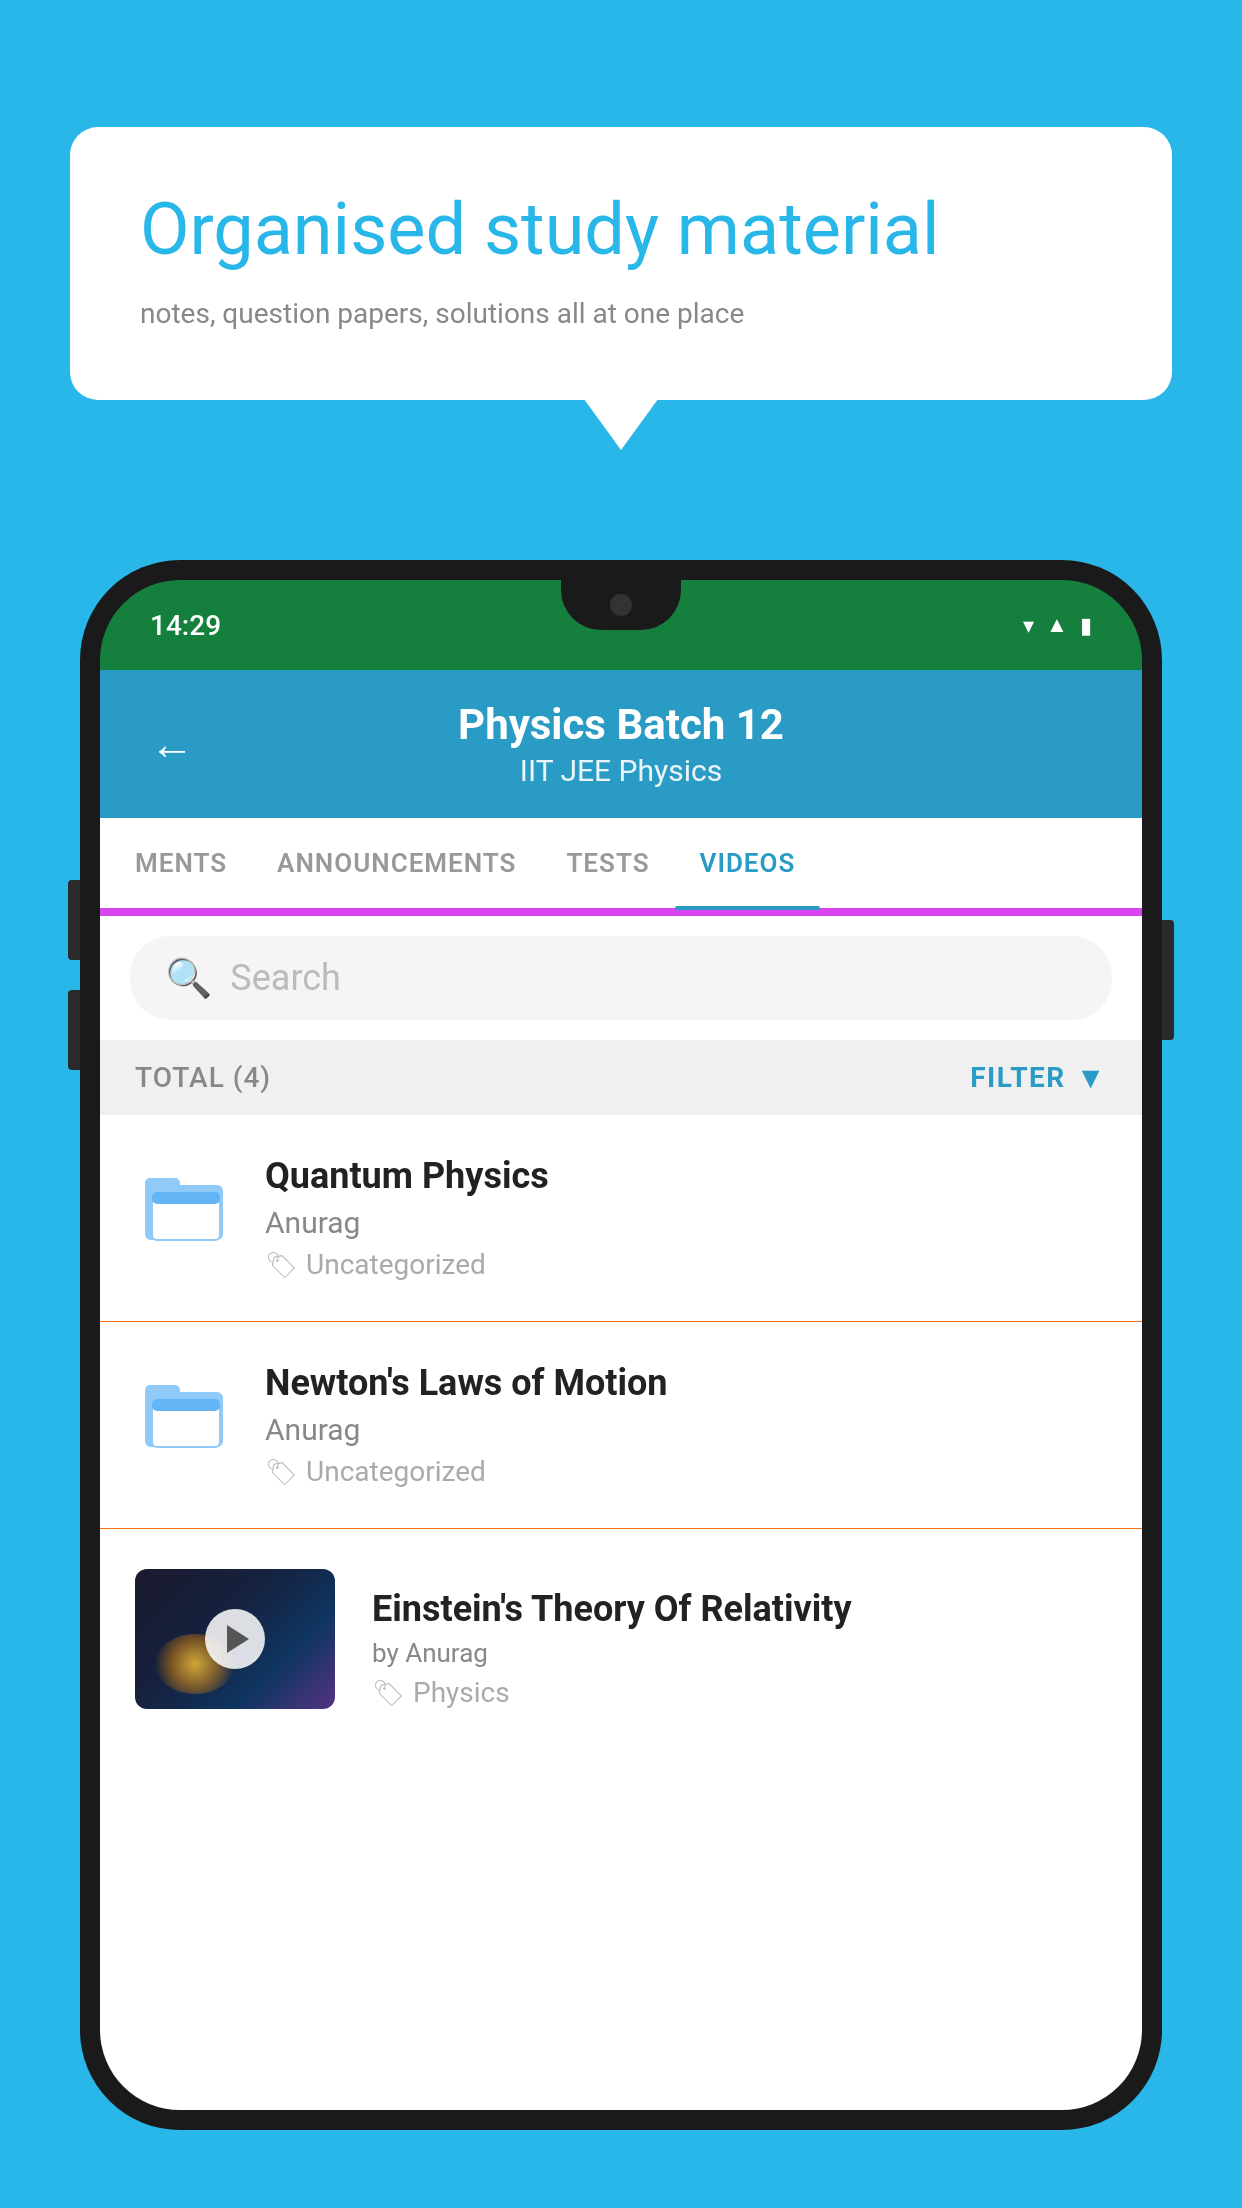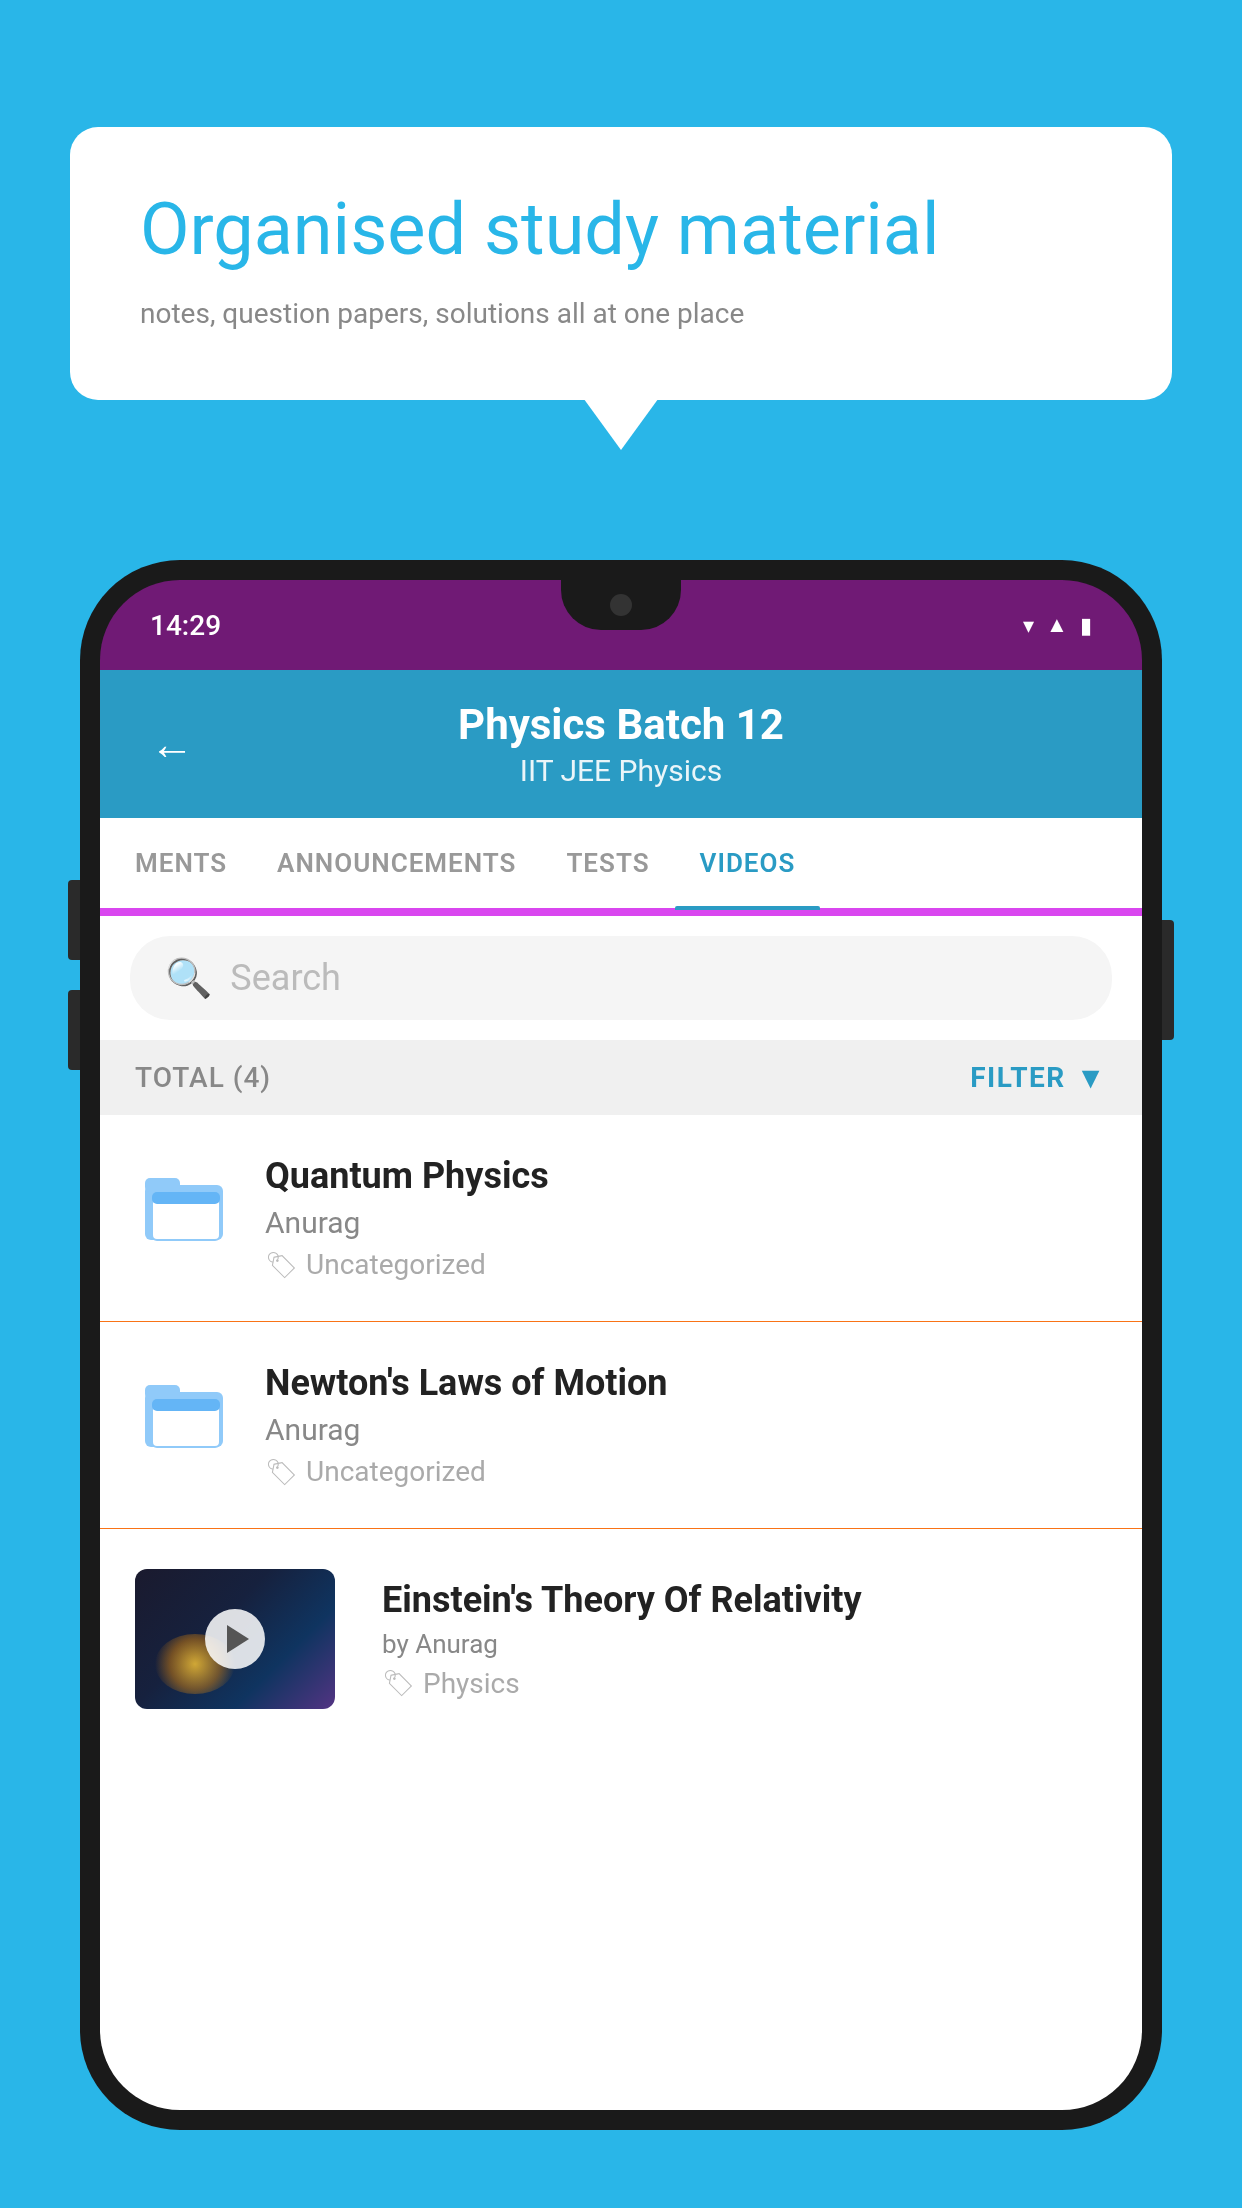--- a/index.html
+++ b/index.html
@@ -68,21 +68,21 @@
       background: #1a1a1a;
       border-radius: 100px;
       padding: 20px;
       position: relative;
       width: 100%;
       height: 1570px;
     }
 
     
     .phone-top {
-      background: #701a75;
+      background: #15803d;
       border-radius: 80px 80px 0 0;
       height: 90px;
       display: flex;
       align-items: center;
       justify-content: space-between;
       padding: 0 50px;
       position: relative;
     }
 
     .phone-notch {
@@ -306,23 +306,23 @@
     }
 
     .tag-icon {
       font-size: 26px;
       color: #bbb;
     }
 
     
     .video-item-thumb {
       display: flex;
-      align-items: center;
+      align-items: flex-end;
       padding: 40px 35px;
-      gap: 47px;
+      gap: 37px;
     }
 
     .thumb-image {
       width: 200px;
       height: 140px;
       background: linear-gradient(135deg, #1a1a2e 0%, #16213e 40%, #0f3460 70%, #533483 100%);
       border-radius: 12px;
       flex-shrink: 0;
       position: relative;
       overflow: hidden;

